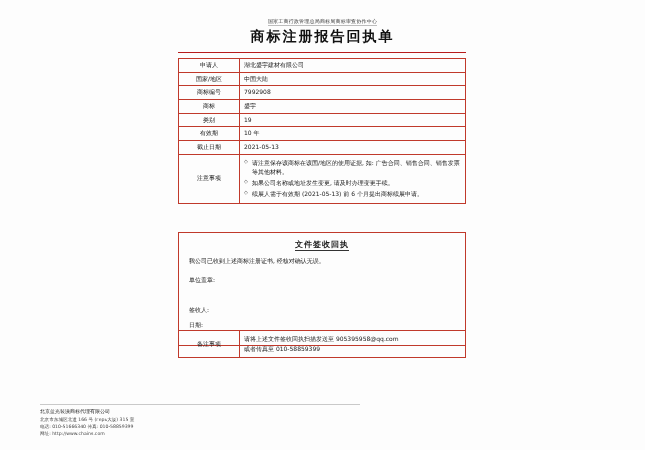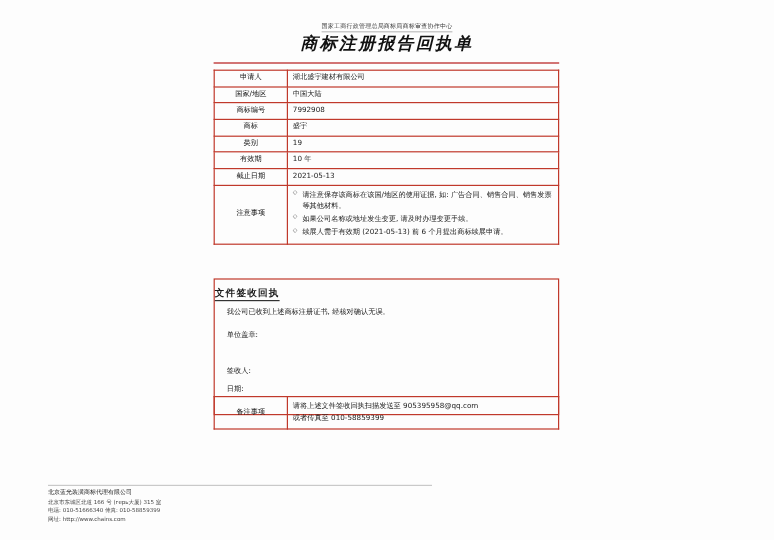--- a/index.html
+++ b/index.html
@@ -39,21 +39,20 @@
     position: absolute;
     top: 28px;
     left: 0;
     width: 100%;
     text-align: center;
     font-size: 14px;
     font-weight: bold;
     letter-spacing: 2px;
     color: #111111;
     font-family: "DejaVu Serif", "Liberation Serif", serif;
-    font-style: italic;
   }
   .title-rule {
     position: absolute;
     top: 52px;
     left: 178px;
     width: 288px;
     height: 1px;
     background: #b71c1c;
   }
   .main-table {
@@ -102,20 +101,21 @@
   }
   .receipt-block {
     position: absolute;
     top: 232px;
     left: 178px;
     width: 288px;
     border: 0.6px solid #c0392b;
     box-sizing: border-box;
   }
   .receipt-title {
+    text-align: center;
     font-size: 8px;
     font-weight: bold;
     padding: 6px 0 4px 0;
     letter-spacing: 1px;
     font-family: "DejaVu Serif", "Liberation Serif", serif;
   }
   .receipt-title span {
     border-bottom: 0.6px solid #333;
     padding-bottom: 1px;
   }

